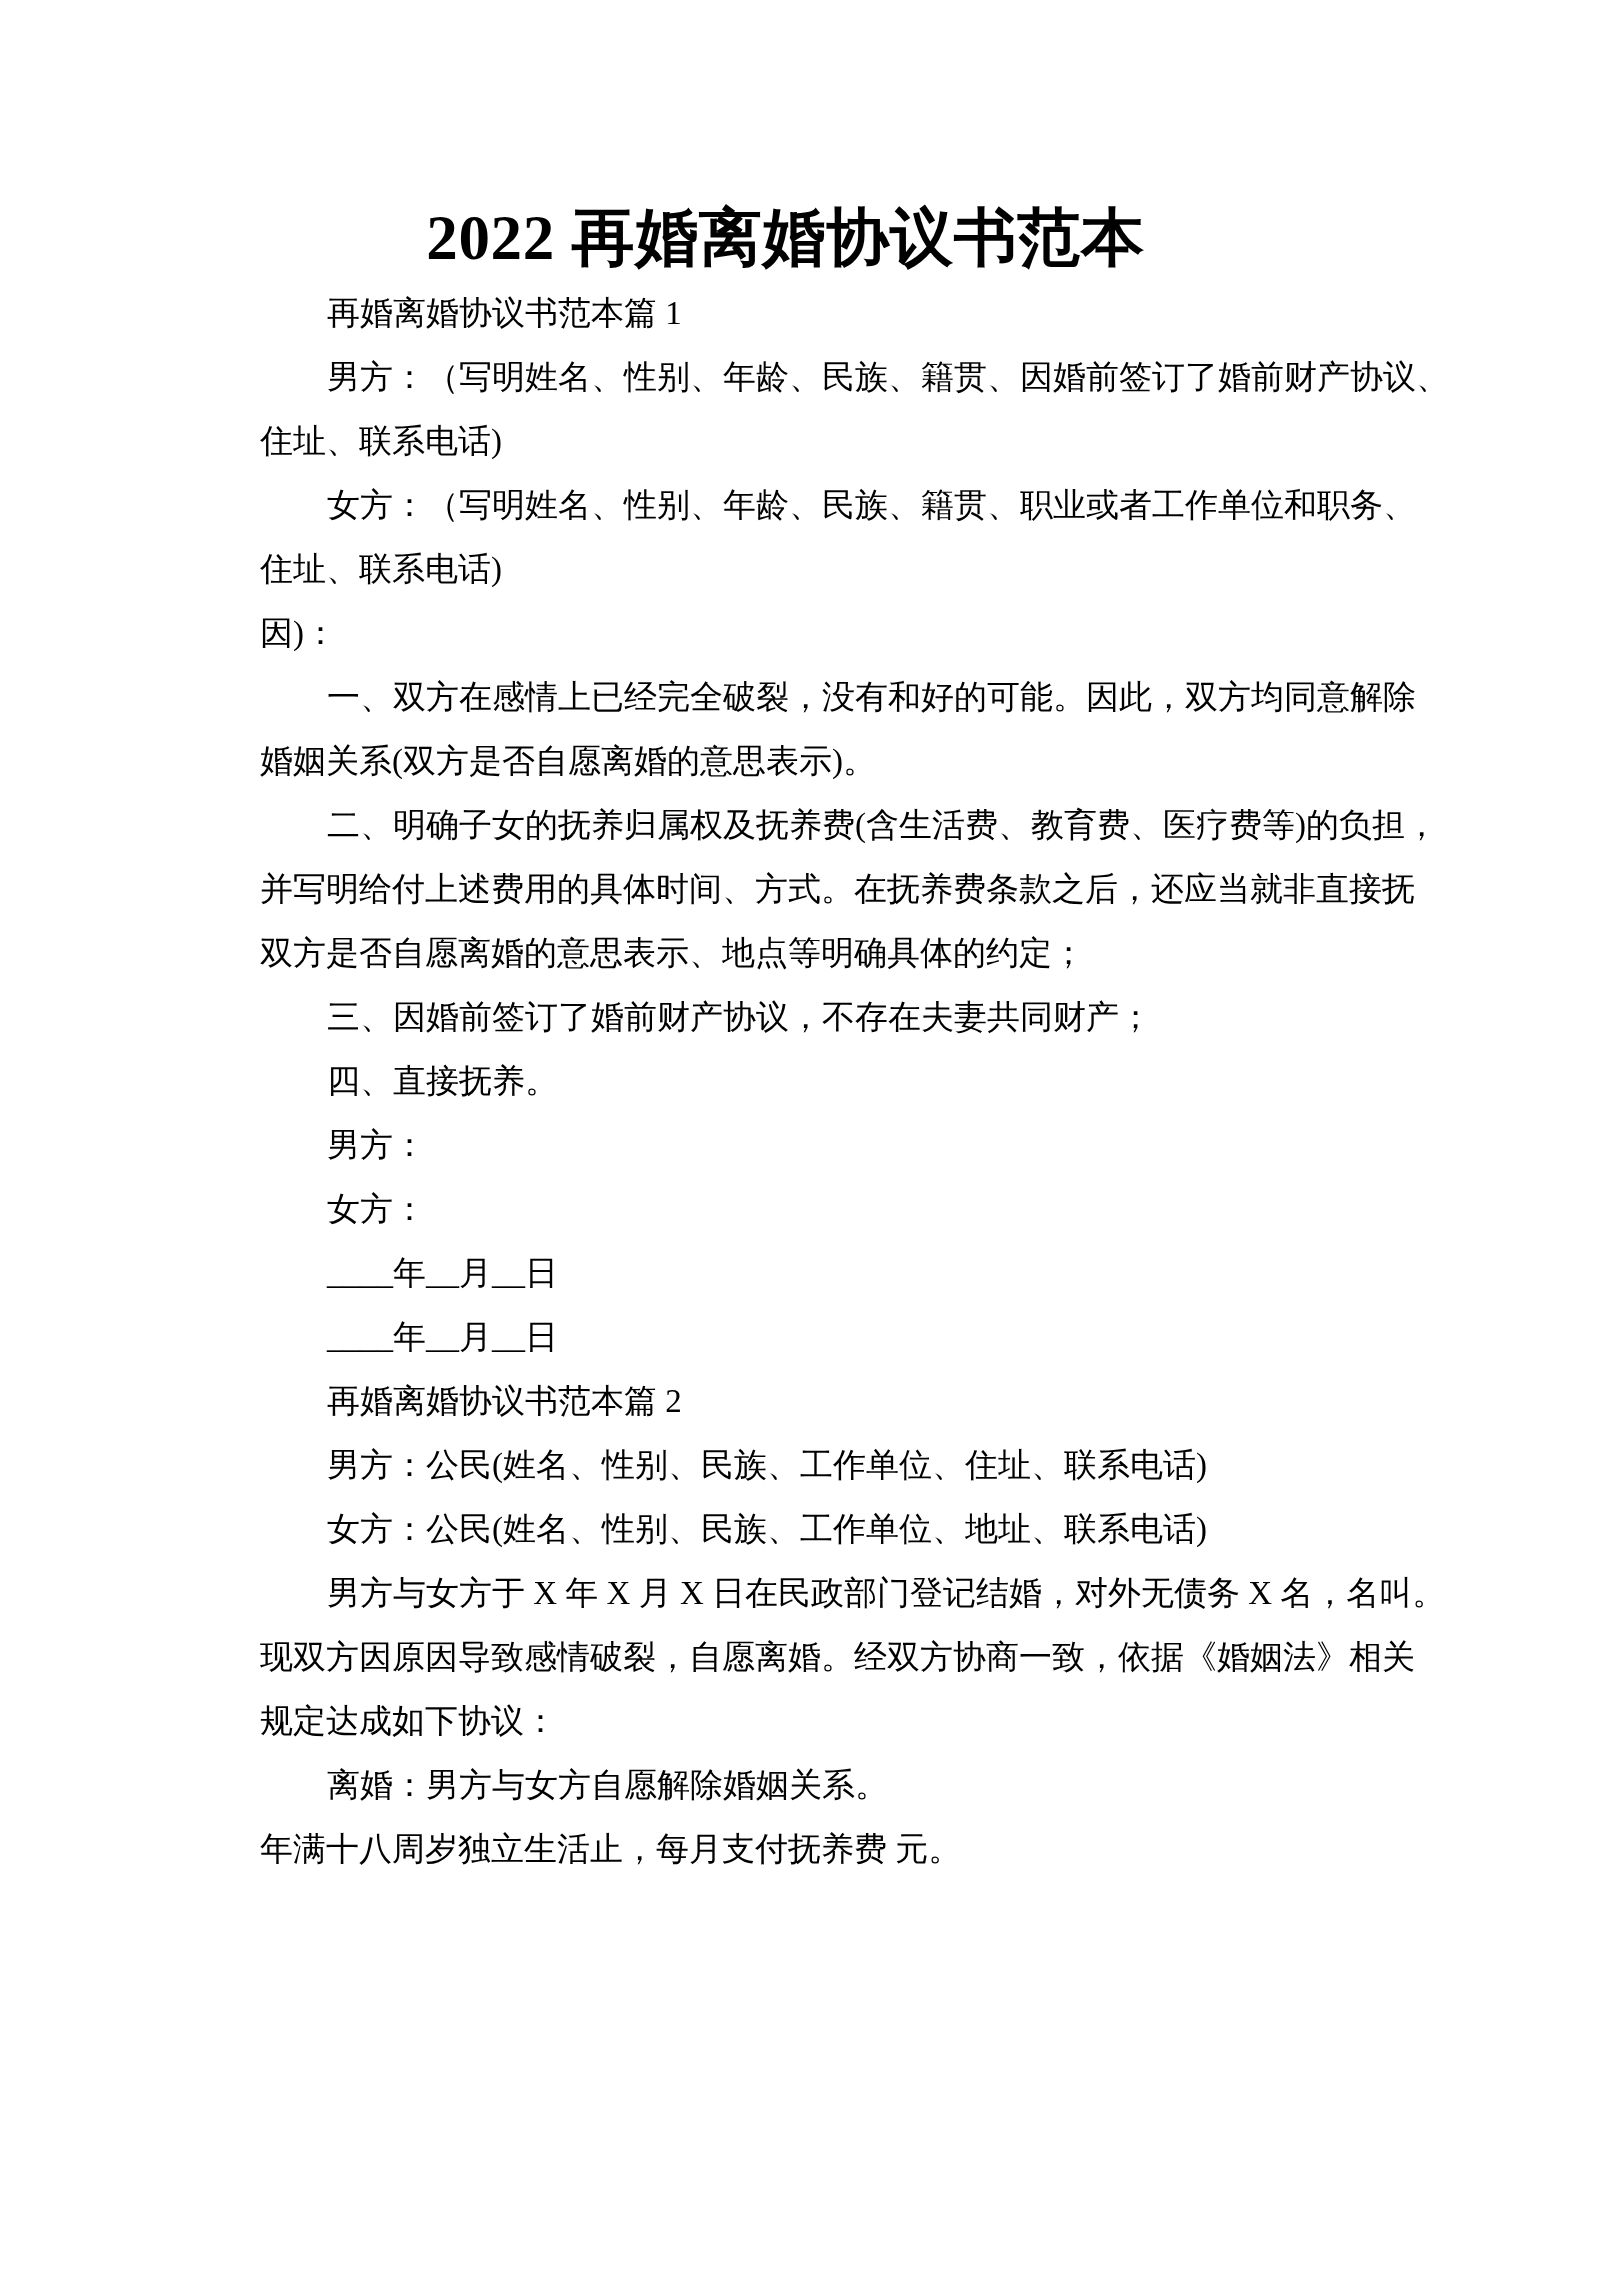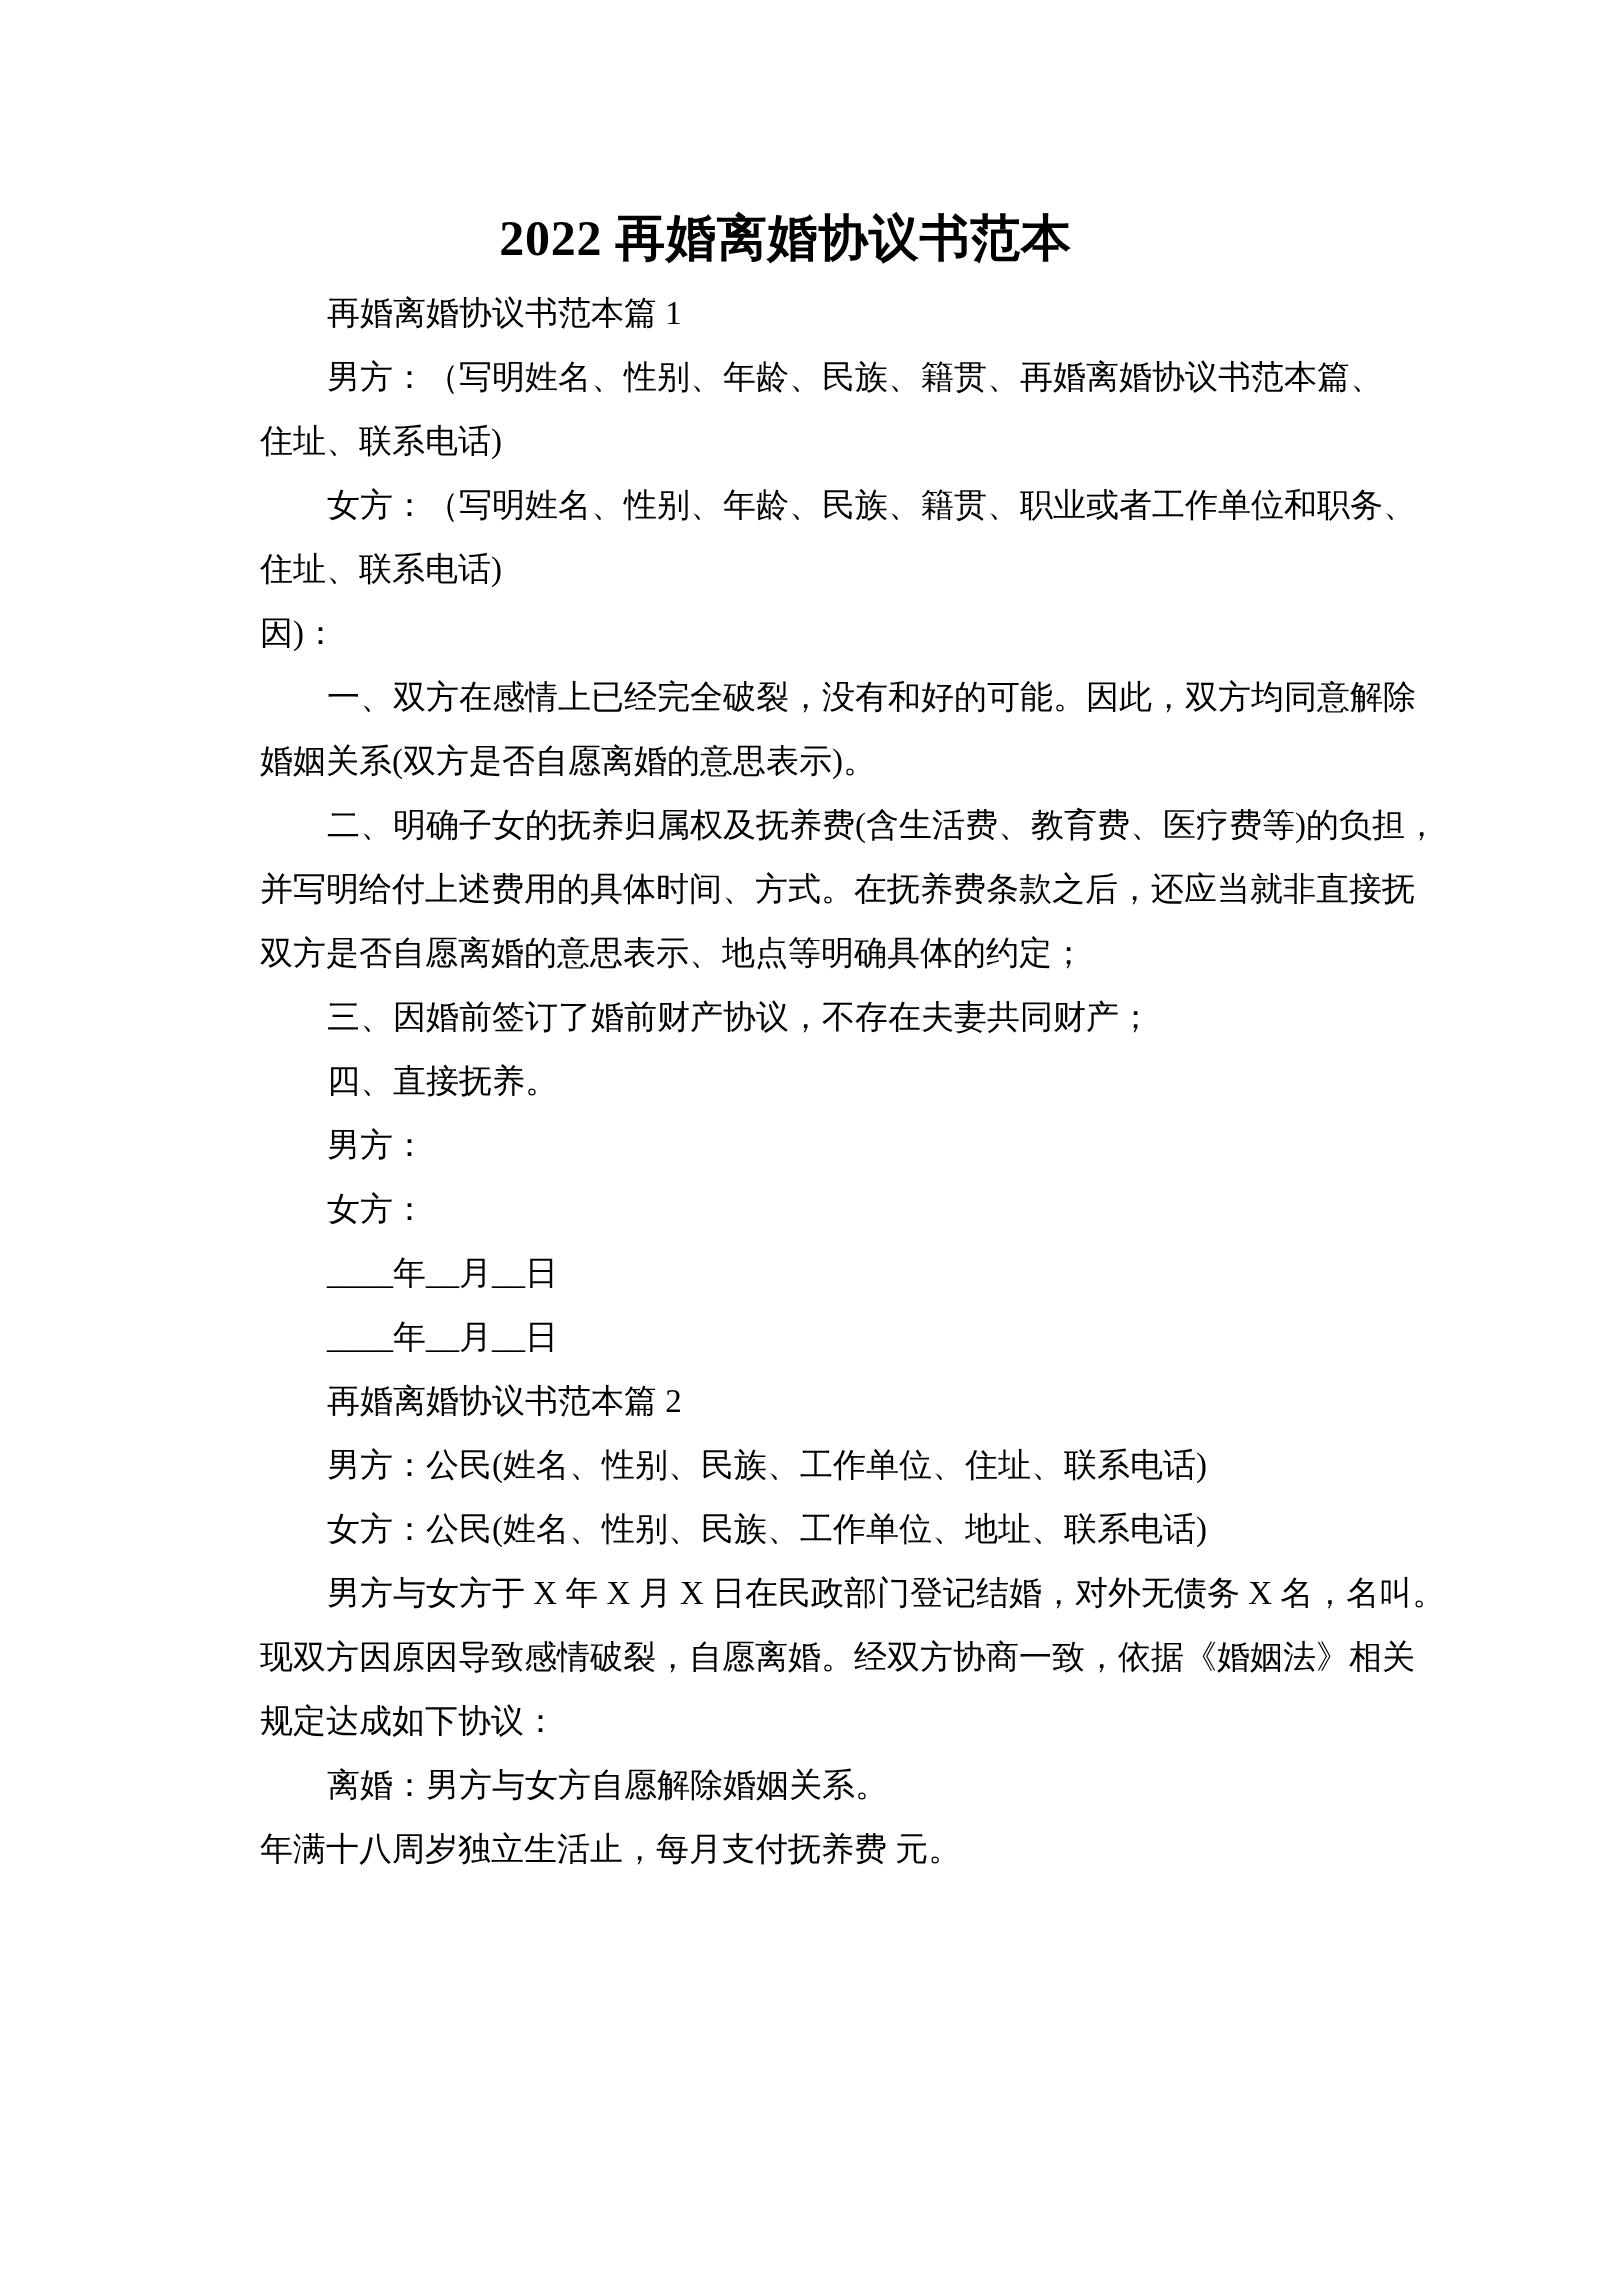--- a/index.html
+++ b/index.html
@@ -16,21 +16,21 @@
     font-family: "Liberation Serif", "DejaVu Serif", serif;
     overflow: hidden;
   }
   .doc-title {
     position: absolute;
     top: 202px;
     left: 0;
     width: 1571px;
     margin: 0;
     text-align: center;
-    font-size: 50px;
+    font-size: 63px;
     font-weight: 700;
     line-height: 73px;
     letter-spacing: 0.7px;
     white-space: pre;
   }
   .body-text {
     position: absolute;
     top: 281px;
     left: 260px;
     width: 1171px;
@@ -46,21 +46,21 @@
     padding-left: 67px;
   }
 </style>
 </head>
 <body>
 
 <div class="page">
   <h1 class="doc-title">2022 再婚离婚协议书范本</h1>
   <div class="body-text">
     <div class="line indent">再婚离婚协议书范本篇 1</div>
-    <div class="line indent">男方：（写明姓名、性别、年龄、民族、籍贯、再婚离婚协议书范本篇、</div>
+    <div class="line indent">男方：（写明姓名、性别、年龄、民族、籍贯、因婚前签订了婚前财产协议、</div>
     <div class="line">住址、联系电话)</div>
     <div class="line indent">女方：（写明姓名、性别、年龄、民族、籍贯、职业或者工作单位和职务、</div>
     <div class="line">住址、联系电话)</div>
     <div class="line">因)：</div>
     <div class="line indent">一、双方在感情上已经完全破裂，没有和好的可能。因此，双方均同意解除</div>
     <div class="line">婚姻关系(双方是否自愿离婚的意思表示)。</div>
     <div class="line indent">二、明确子女的抚养归属权及抚养费(含生活费、教育费、医疗费等)的负担，</div>
     <div class="line">并写明给付上述费用的具体时间、方式。在抚养费条款之后，还应当就非直接抚</div>
     <div class="line">双方是否自愿离婚的意思表示、地点等明确具体的约定；</div>
     <div class="line indent">三、因婚前签订了婚前财产协议，不存在夫妻共同财产；</div>

